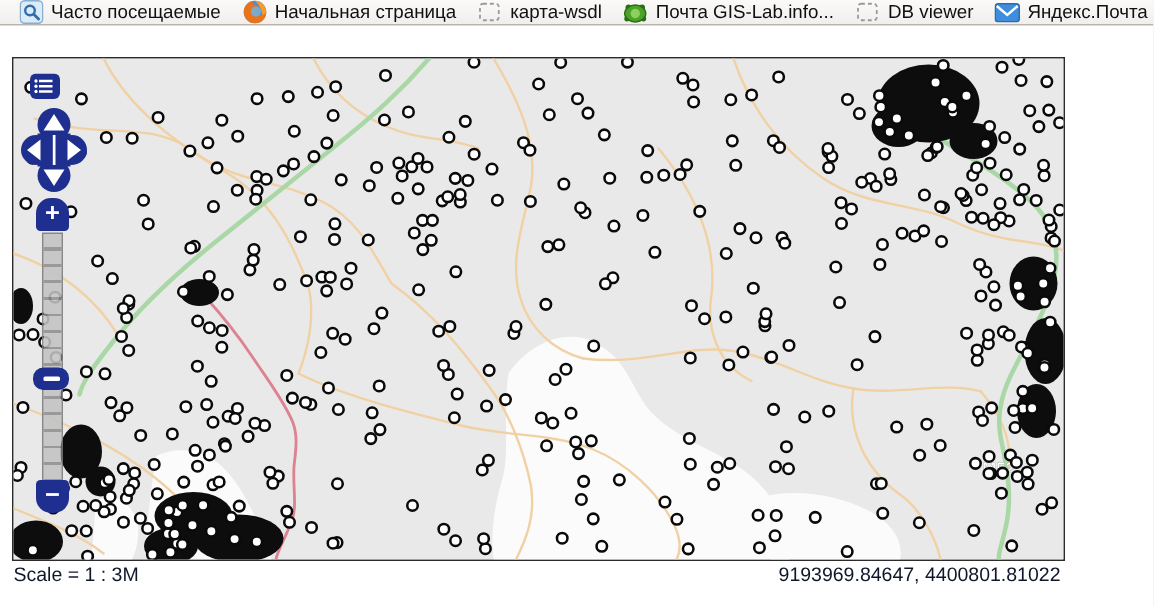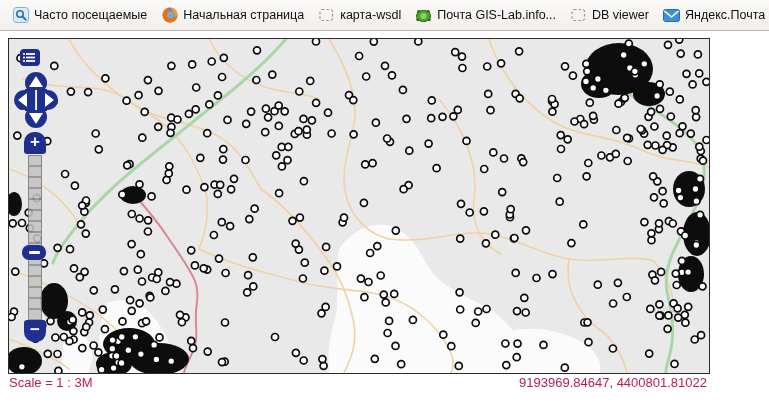--- a/index.html
+++ b/index.html
@@ -2,21 +2,21 @@
 <html><head>
 <meta charset="utf-8">
 <style>
   html,body{margin:0;padding:0;}
   body{
     width:769px;height:404px;position:relative;overflow:hidden;
     background:#ffffff;font-family:"Liberation Sans",sans-serif;
   }
   
   .toolbar{
-    position:absolute;left:0;top:0;width:769px;height:31px;
+    position:absolute;left:0;top:0;width:769px;height:17px;
     background:linear-gradient(#fbfaf9,#f1efec);
     border-bottom:1px solid #b9b5ae;
     display:flex;align-items:center;padding-left:5px;box-sizing:border-box;
     white-space:nowrap;overflow:hidden;
   }
   .bm{
     display:inline-flex;align-items:center;gap:5px;
     padding:3px 7px;border-radius:3px;font-size:12.5px;color:#101010;
     flex:0 0 auto;cursor:default;
   }
@@ -45,21 +45,21 @@
   }
   .ctl-handle{
     left:13px;top:206px;width:24px;height:15px;background:#1e2f8f;
     border-radius:7px;display:flex;align-items:center;justify-content:center;
   }
   .ctl-handle i{display:block;width:11px;height:2.5px;background:#fff;border-radius:1px;}
   
   .status{
     position:absolute;left:9px;top:375px;width:698px;
     display:flex;justify-content:space-between;
-    font-size:13px;color:#be185d;text-align:center;
+    font-size:13px;color:#0f172a;text-align:center;
   }
 </style>
 </head>
 <body>
 
 <div class="toolbar">
     <div class="bm">
       <span class="bm-icon">
         <svg width="16" height="16">
           <rect x="0.5" y="0.5" width="15" height="15" rx="3" fill="#dcebf8" stroke="#86aed1"></rect>

